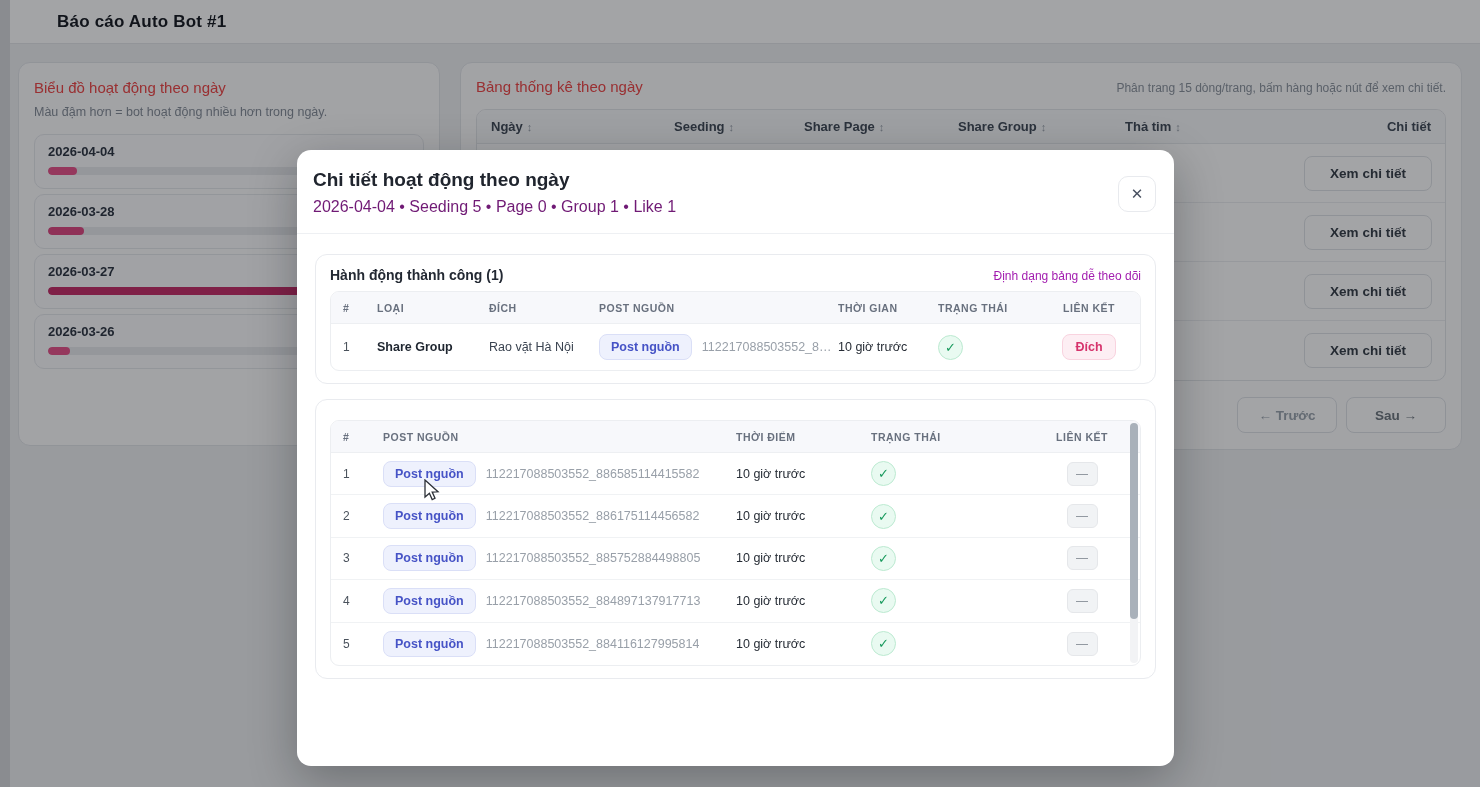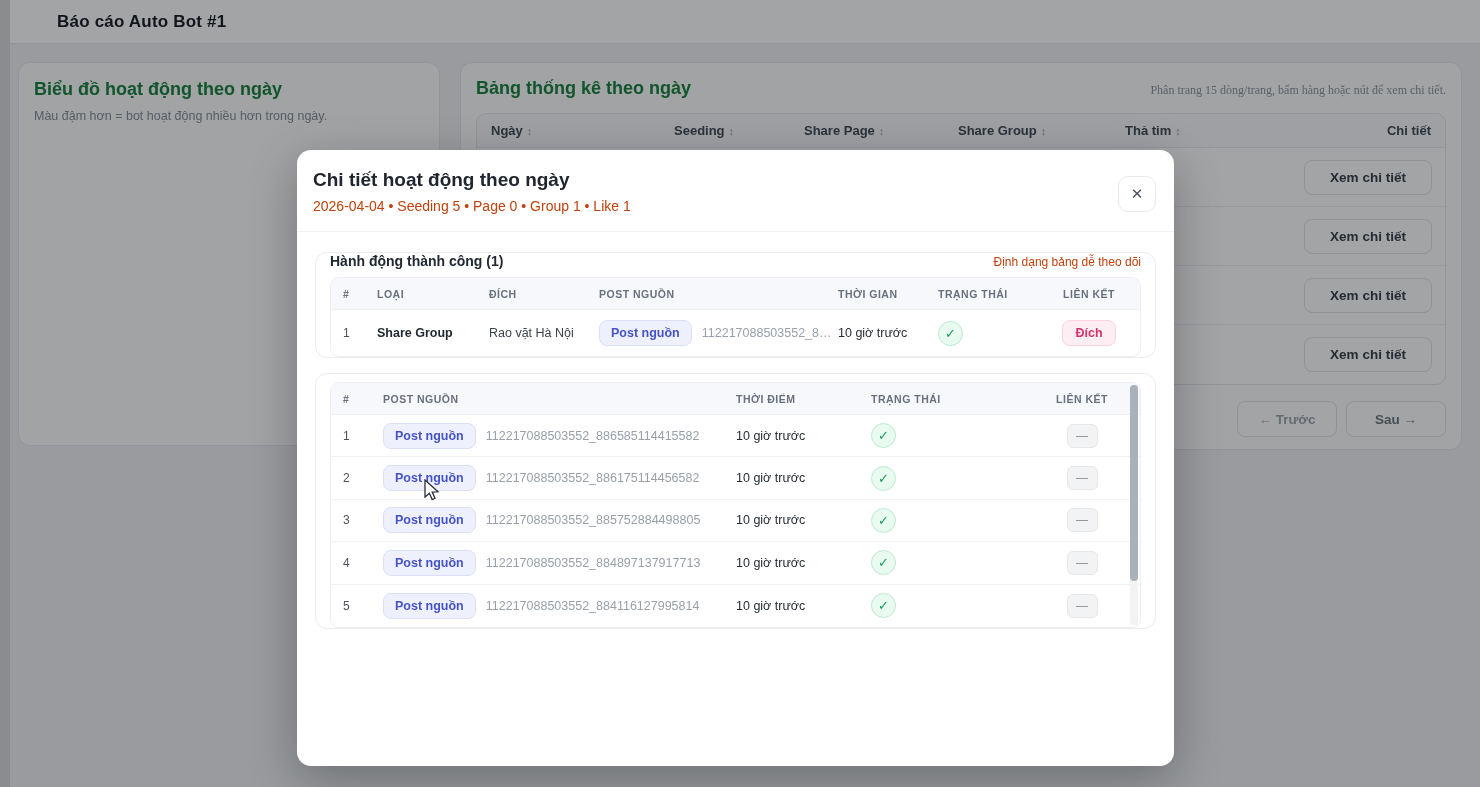--- a/index.html
+++ b/index.html
@@ -8,32 +8,32 @@
   .screen { position:relative; width:1480px; height:787px; overflow:hidden; background:#eff1f3; }
 
   
   .edge-strip { position:absolute; left:0; top:0; width:10px; height:787px; background:#d7d9dc; z-index:1; }
   .page-header { position:absolute; left:10px; top:0; right:0; height:44px; background:#ffffff;
                  border-bottom:1px solid #e4e6e9; display:flex; align-items:center; padding-left:47px; z-index:1; }
   .page-title { font-size:17px; font-weight:bold; color:#14181f; letter-spacing:.2px; }
 
   .panel { position:absolute; background:#fdfdfe; border:1px solid #e3e5e9; border-radius:12px; z-index:1; }
   .chart-panel { left:18px; top:62px; width:422px; height:384px; padding:16px 15px; }
-  .panel-title { font-size:18px; font-weight:bold; color:#15803d; }
+  .panel-title { font-size:15px; font-weight:normal; color:#ef4444; }
   .panel-sub { font-size:12.5px; color:#848c97; margin-top:9px; }
   .day-list { margin-top:15px; }
   .day-card { border:1px solid #e6e8ec; border-radius:10px; background:#fcfcfd; height:55px; margin-bottom:5px;
               padding:9px 13px; }
   .day-date { font-size:13px; font-weight:bold; color:#2b3340; }
   .bar-track { margin-top:8px; height:8px; border-radius:4px; background:#e8eaee; overflow:hidden; }
   .bar-fill { height:8px; border-radius:4px; }
 
   .stats-panel { left:460px; top:62px; width:1002px; height:388px; padding:15px; }
   .stats-head { display:flex; align-items:baseline; justify-content:space-between; }
-  .stats-note { font-size:12px; color:#8a929c;font-family:Liberation Serif, serif; }
+  .stats-note { font-size:12px; color:#8a929c; }
   .stats-table { margin-top:14px; border:1px solid #e3e5e9; border-radius:10px; overflow:hidden; background:#fff; }
   .st-header { display:flex; align-items:center; height:34px; background:#f7f8fa; border-bottom:1px solid #e6e8ec;
                font-size:13px; font-weight:bold; color:#3e4855; padding:0 14px; }
   .st-header .sort { font-size:11px; color:#99a1ab; margin-left:4px; font-weight:normal; }
   .sc1{width:183px;} .sc2{width:130px;} .sc3{width:154px;} .sc4{width:167px;} .sc5{flex:1;}
   .sc6{width:150px; text-align:right;}
   .st-row { display:flex; align-items:center; height:59px; border-bottom:1px solid #eceef1; padding:0 13px; }
   .st-row:last-child { border-bottom:none; }
   .st-spacer { flex:1; }
   .btn { display:inline-flex; align-items:center; justify-content:center; background:#fff; border:1px solid #dfe3e7;
@@ -44,30 +44,30 @@
   .btn-page { width:100px; height:36px; font-weight:bold; }
   .btn-prev { color:#9aa3ad; }
   .btn-next { color:#6c757d; }
 
   
   .overlay { position:absolute; inset:0; background:rgba(13,16,22,0.38); z-index:5; }
   .modal { position:absolute; left:297px; top:150px; width:877px; height:616px; background:#fff; border-radius:14px;
            box-shadow:0 14px 48px rgba(10,12,16,.30); z-index:10; }
   .modal-head { position:relative; padding:19px 16px 17px; border-bottom:1px solid #eef0f3; }
   .modal-title { font-size:19px; font-weight:bold; color:#20252e; }
-  .modal-sub { font-size:14px; color:#c2410c; margin-top:7px; }
+  .modal-sub { font-size:16px; color:#701a75; margin-top:7px; }
   .close-btn { position:absolute; top:26px; right:18px; width:38px; height:36px; border:1px solid #e8eaee;
                border-radius:10px; background:#fff; color:#485060; font-size:15px; display:flex; align-items:center;
                justify-content:center; cursor:pointer; }
   .modal-body { padding:20px 18px 0; }
-  .sec-card { border:1px solid #e9ebef; border-radius:12px; background:#fff; padding:0 14px; }
+  .sec-card { border:1px solid #e9ebef; border-radius:12px; background:#fff; padding:12px 14px; }
   .sec-card + .sec-card { margin-top:15px; }
   .sec-head { display:flex; align-items:baseline; justify-content:space-between; }
   .sec-title { font-size:14px; font-weight:bold; color:#232933; }
-  .sec-note { font-size:12px; color:#c2410c; }
+  .sec-note { font-size:12px; color:#a21caf; }
   .sec-table { margin-top:8px; border:1px solid #eceef1; border-radius:9px; overflow:hidden; position:relative; background:#fff; }
   .m-header { display:flex; align-items:center; height:32px; background:#f7f8fb; border-bottom:1px solid #edeff2;
               font-size:10.5px; font-weight:bold; color:#68707e; letter-spacing:.5px; padding:0 12px; }
   .m-row { display:flex; align-items:center; border-bottom:1px solid #f0f2f4; padding:0 12px; }
   .m-row:last-child { border-bottom:none; }
   .t1-row { height:46px; } .t2-row { height:42.4px; }
   
   .a1{width:34px;} .a2{width:112px;} .a3{width:110px;} .a4{flex:1; display:flex; align-items:center; gap:10px; min-width:0;}
   .a5{width:100px;} .a6{width:112px;} .a7{width:78px; display:flex; justify-content:center;}
   
@@ -97,20 +97,50 @@
 
   <div class="edge-strip"></div>
 
   <header class="page-header">
     <h1 class="page-title">Báo cáo Auto Bot #1</h1>
   </header>
 
   <section class="panel chart-panel">
     <div class="panel-title">Biểu đồ hoạt động theo ngày</div>
     <div class="panel-sub">Màu đậm hơn = bot hoạt động nhiều hơn trong ngày.</div>
+    <div class="day-list">
+
+        <div class="day-card">
+          <div class="day-date">2026-04-04</div>
+          <div class="bar-track">
+            <div class="bar-fill" style="width: 8%; background: rgb(232, 81, 137);"></div>
+          </div>
+        </div>
+
+        <div class="day-card">
+          <div class="day-date">2026-03-28</div>
+          <div class="bar-track">
+            <div class="bar-fill" style="width: 10%; background: rgb(223, 70, 128);"></div>
+          </div>
+        </div>
+
+        <div class="day-card">
+          <div class="day-date">2026-03-27</div>
+          <div class="bar-track">
+            <div class="bar-fill" style="width: 100%; background: rgb(197, 42, 102);"></div>
+          </div>
+        </div>
+
+        <div class="day-card">
+          <div class="day-date">2026-03-26</div>
+          <div class="bar-track">
+            <div class="bar-fill" style="width: 6%; background: rgb(232, 81, 137);"></div>
+          </div>
+        </div>
+      </div>
   </section>
 
   <section class="panel stats-panel">
     <div class="stats-head">
       <div class="panel-title">Bảng thống kê theo ngày</div>
       <div class="stats-note">Phân trang 15 dòng/trang, bấm hàng hoặc nút để xem chi tiết.</div>
     </div>
     <div class="stats-table">
       <div class="st-header">
         <div class="sc1"><span>Ngày</span><span class="sort">↕</span></div>

